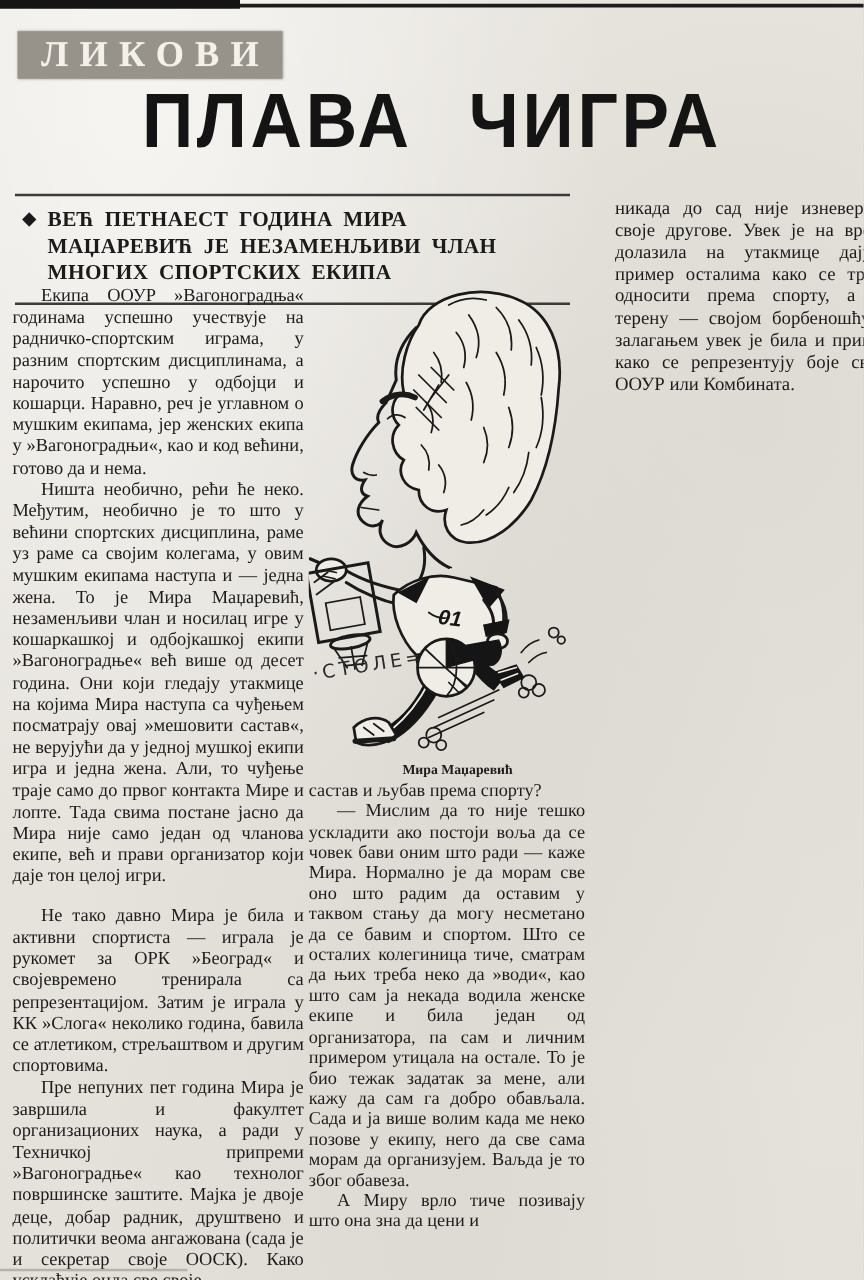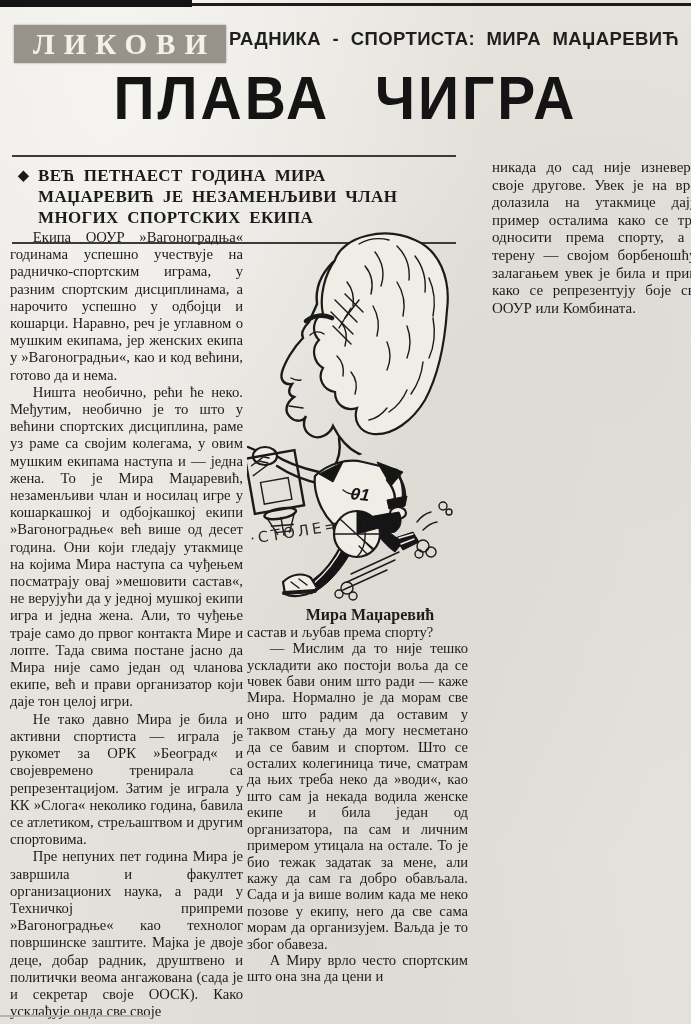--- a/index.html
+++ b/index.html
@@ -26,45 +26,44 @@
     letter-spacing:3px;word-spacing:26px;color:#141414;transform:scaleY(1.08);}
   .lead{position:absolute;left:12px;top:155px;width:432px;
     border-top:2px solid #3b3b3b;border-bottom:2px solid #3b3b3b;
     padding:8px 6px 14px 6px;}
   .lead-inner{display:flex;gap:9px;font-weight:bold;font-size:17px;line-height:21px;
     letter-spacing:.3px;word-spacing:4px;}
   .lead-bullet{font-size:14px;line-height:21px;flex:0 0 auto;}
   .col{position:absolute;text-align:justify;color:#1c1c1c;}
   .col p{margin:0;text-indent:1.55em;}
   .col p.noindent{text-indent:0;}
-  .col p.gap-top{}
+  .col p.gap-top{margin-top:14px;}
   .col-left{left:10px;top:229px;width:233px;font-size:14.7px;line-height:17.2px;}
   .col-mid{left:247px;top:222px;width:221px;font-size:14.6px;line-height:16.4px;}
   .col-right{left:492px;top:159px;width:221px;font-size:15px;line-height:17.6px;}
   .cartoon-box{width:221px;height:382px;}
-  .caption{text-align:center;font-weight:bold;font-size:16px;margin:1px 0 9px;text-indent:0;}
+  .caption{text-align:center;font-weight:bold;font-size:11px;margin:1px 0 9px;text-indent:0;}
   .bottom-edge{position:absolute;left:0;top:1015px;width:150px;height:2px;background:#b7b3ab;}
   svg .ln{fill:none;stroke:#1a1a1a;stroke-width:2.4;stroke-linecap:round;}
   svg .ln-thin{fill:none;stroke:#1a1a1a;stroke-width:1.4;stroke-linecap:round;}
   svg .fill-dark{fill:#151515;stroke:#151515;}
   svg .fill-paper{fill:#f0ede6;stroke:#1a1a1a;stroke-width:2.2;}
 </style>
 </head>
 <body>
 
 <div class="page">
 
   <div class="top-rule"></div>
   <div class="top-rule-left"></div>
 
   <div class="masthead">
     <span class="masthead-text">ЛИКОВИ</span>
   </div>
 
-  <div class="kicker">РАДНИКА - СПОРТИСТА: МИРА МАЏАРЕВИЋ</div>
 
   <div class="title">ПЛАВА ЧИГРА</div>
 
   <div class="lead">
     <div class="lead-inner">
       <span class="lead-bullet">◆</span>
       <span>ВЕЋ ПЕТНАЕСТ ГОДИНА МИРА МАЏАРЕВИЋ ЈЕ НЕЗАМЕНЉИВИ ЧЛАН МНОГИХ СПОРТСКИХ ЕКИПА</span>
     </div>
   </div>
 
@@ -191,17 +190,17 @@
           <circle cx="202" cy="290" r="3"></circle>
       </g>
 
       <text x="4" y="322" transform="rotate(-9 4 322)" style="font-family:'DejaVu Sans',sans-serif;font-size:15px;letter-spacing:3px;fill:#2a2a2a;">·СТОЛЕ=</text>
     </svg>
 
     <p class="caption">Мира Маџаревић</p>
 
     <p class="noindent">састав и љубав према спорту?</p>
     <p>— Мислим да то није тешко ускладити ако постоји воља да се човек бави оним што ради — каже Мира. Нормално је да морам све оно што радим да оставим у таквом стању да могу несметано да се бавим и спортом. Што се осталих колегиница тиче, сматрам да њих треба неко да »води«, као што сам ја некада водила женске екипе и била један од организатора, па сам и личним примером утицала на остале. То је био тежак задатак за мене, али кажу да сам га добро обављала. Сада и ја више волим када ме неко позове у екипу, него да све сама морам да организујем. Ваљда је то због обавеза.</p>
-    <p>А Миру врло често спортским што она зна да цени и</p>
+    <p>А Миру врло тиче позивају што она зна да цени и</p>
   </div>
 
   <div class="bottom-edge"></div>
 </div>
 
 </body></html>

